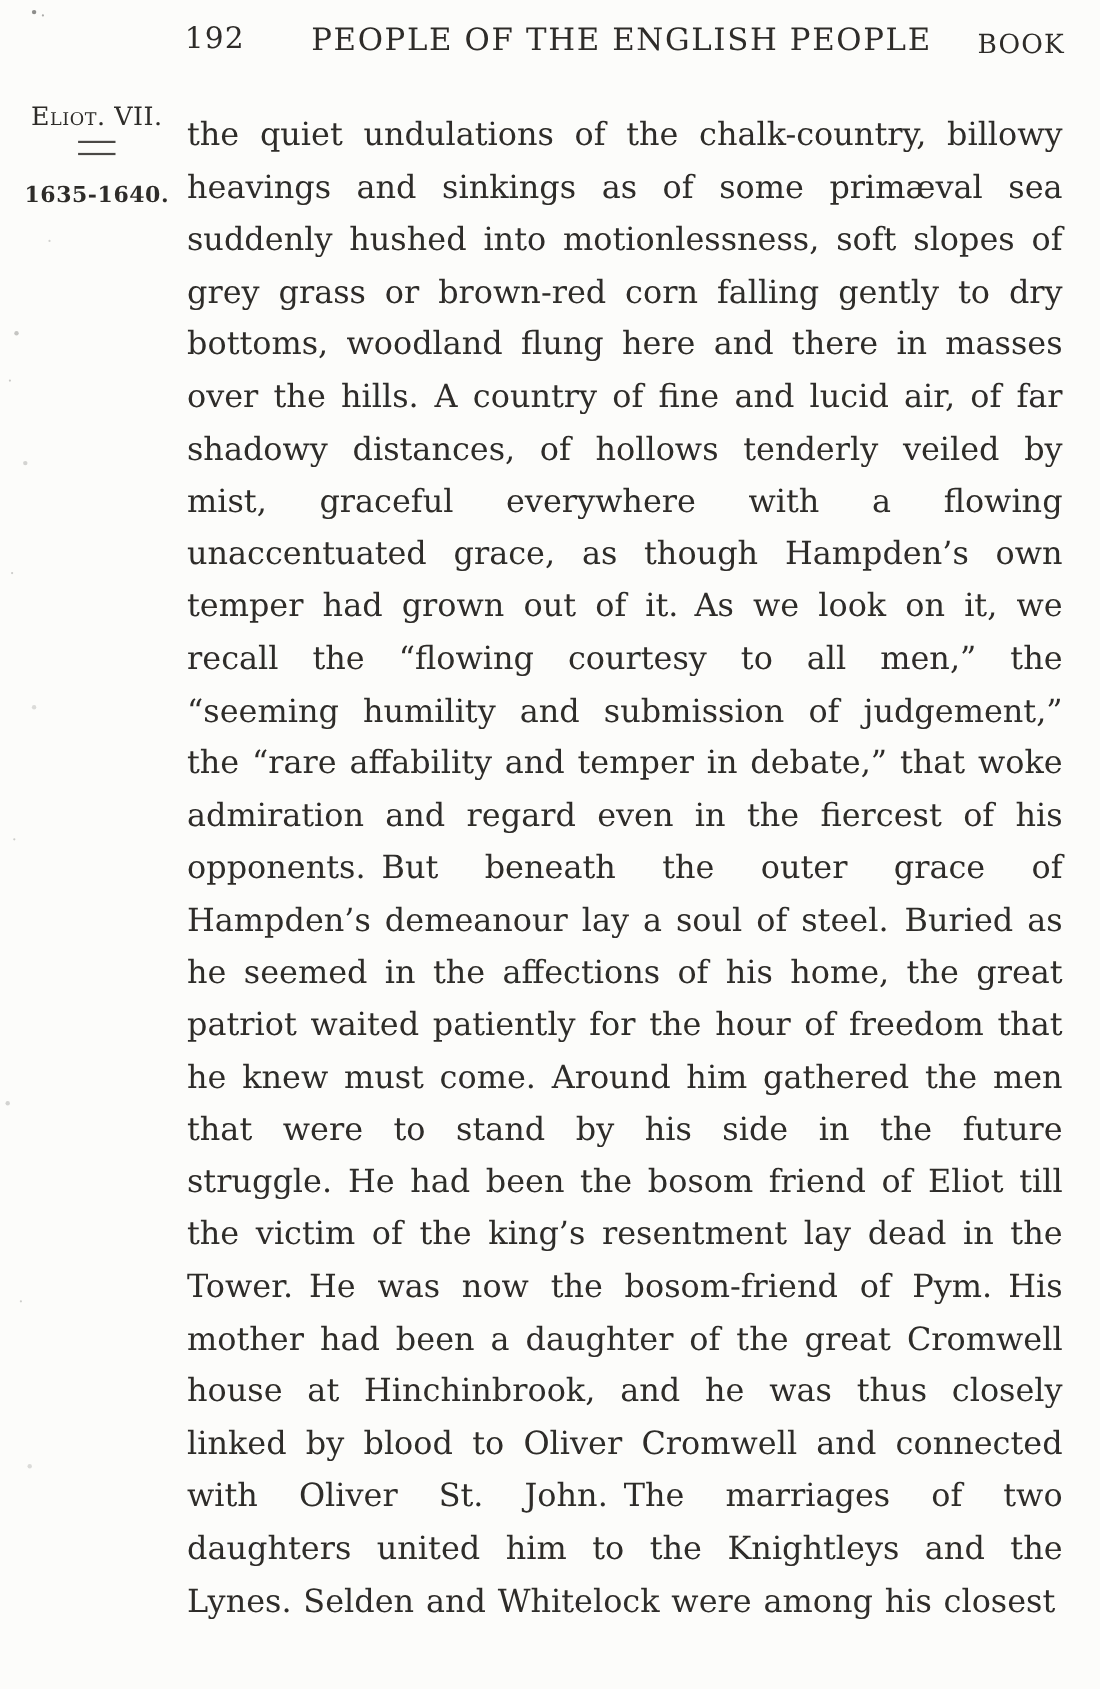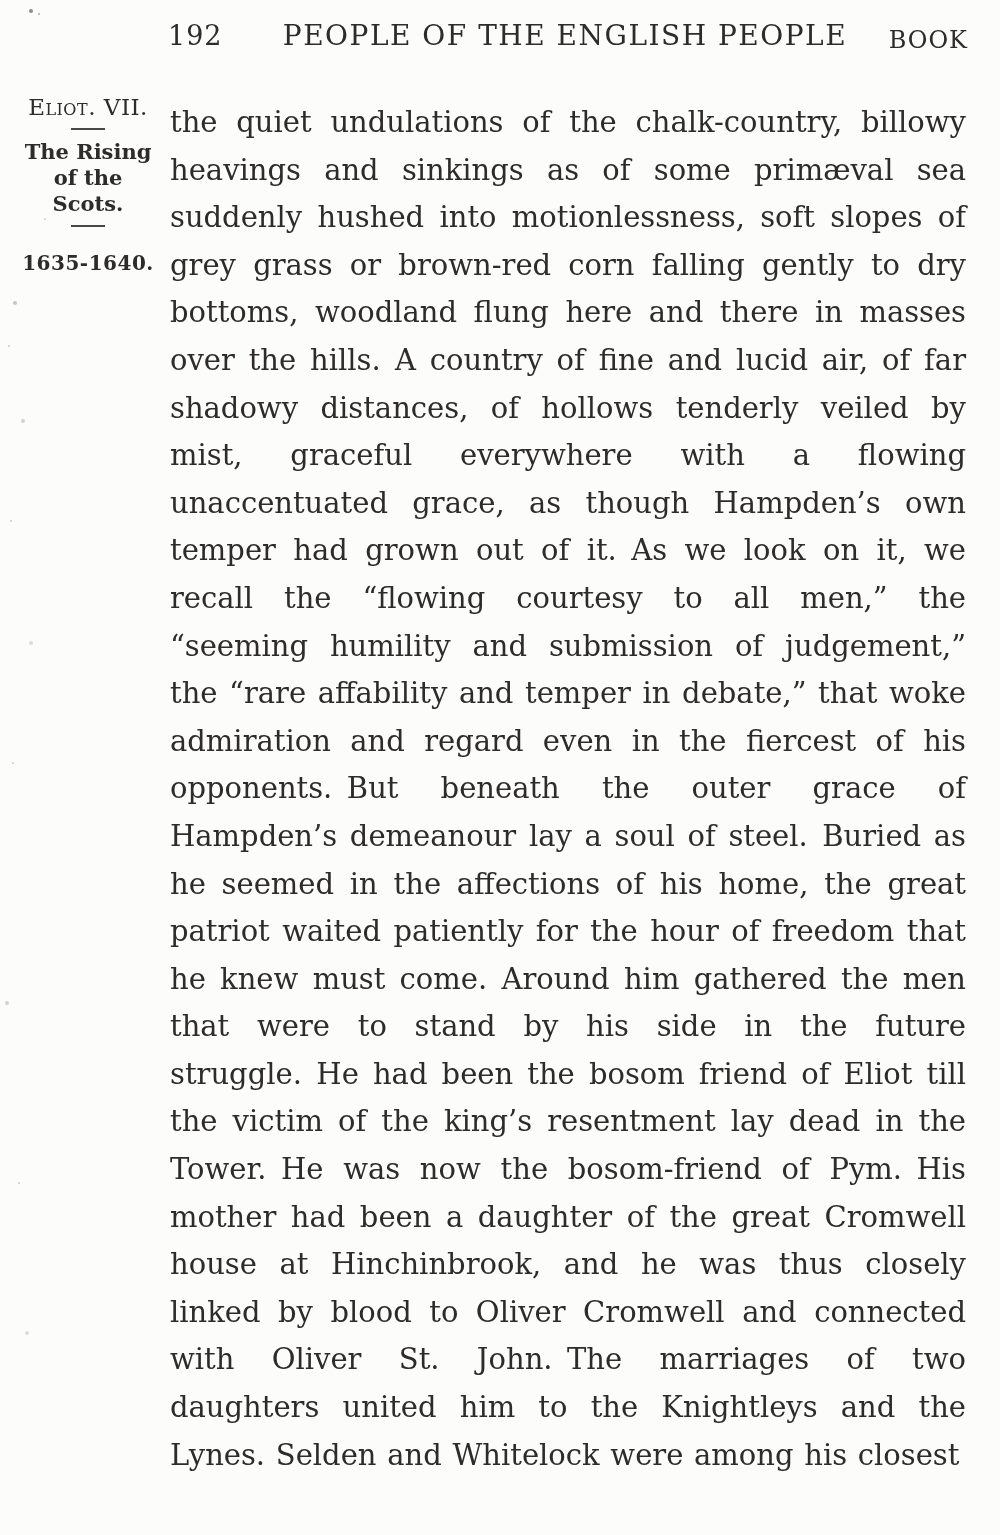--- a/index.html
+++ b/index.html
@@ -129,25 +129,20 @@
 
   <header>
     <span class="header-title">PEOPLE OF THE ENGLISH PEOPLE</span>
     <span class="page-number">192</span>
     <span class="header-right">BOOK</span>
   </header>
 
   <aside class="margin-notes">
     <div class="note-chapter">Eliot. VII.</div>
     <div class="note-rule"></div>
-    <div class="note-title">
-      <span class="line">The Rising</span>
-      <span class="line">of the</span>
-      <span class="line">Scots.</span>
-    </div>
     <div class="note-rule"></div>
     <div class="note-dates">1635-1640.</div>
   </aside>
 
   <main class="body-text">
     <p>the quiet undulations of the chalk-country, billowy heavings and sinkings as of some primæval sea suddenly hushed into motionlessness, soft slopes of grey grass or brown-red corn falling gently to dry bottoms, woodland flung here and there in masses over the hills. A country of fine and lucid air, of far shadowy distances, of hollows tenderly veiled by mist, graceful everywhere with a flowing unaccentuated grace, as though Hampden’s own temper had grown out of it. As we look on it, we recall the “flowing courtesy to all men,” the “seeming humility and submission of judgement,” the “rare affability and temper in debate,” that woke admiration and regard even in the fiercest of his opponents. But beneath the outer grace of Hampden’s demeanour lay a soul of steel. Buried as he seemed in the affections of his home, the great patriot waited patiently for the hour of freedom that he knew must come. Around him gathered the men that were to stand by his side in the future struggle. He had been the bosom friend of Eliot till the victim of the king’s resentment lay dead in the Tower. He was now the bosom-friend of Pym. His mother had been a daughter of the great Cromwell house at Hinchinbrook, and he was thus closely linked by blood to Oliver Cromwell and connected with Oliver St. John. The marriages of two daughters united him to the Knightleys and the Lynes. Selden and Whitelock were among his closest</p>
   </main>
 
 </div>
 

